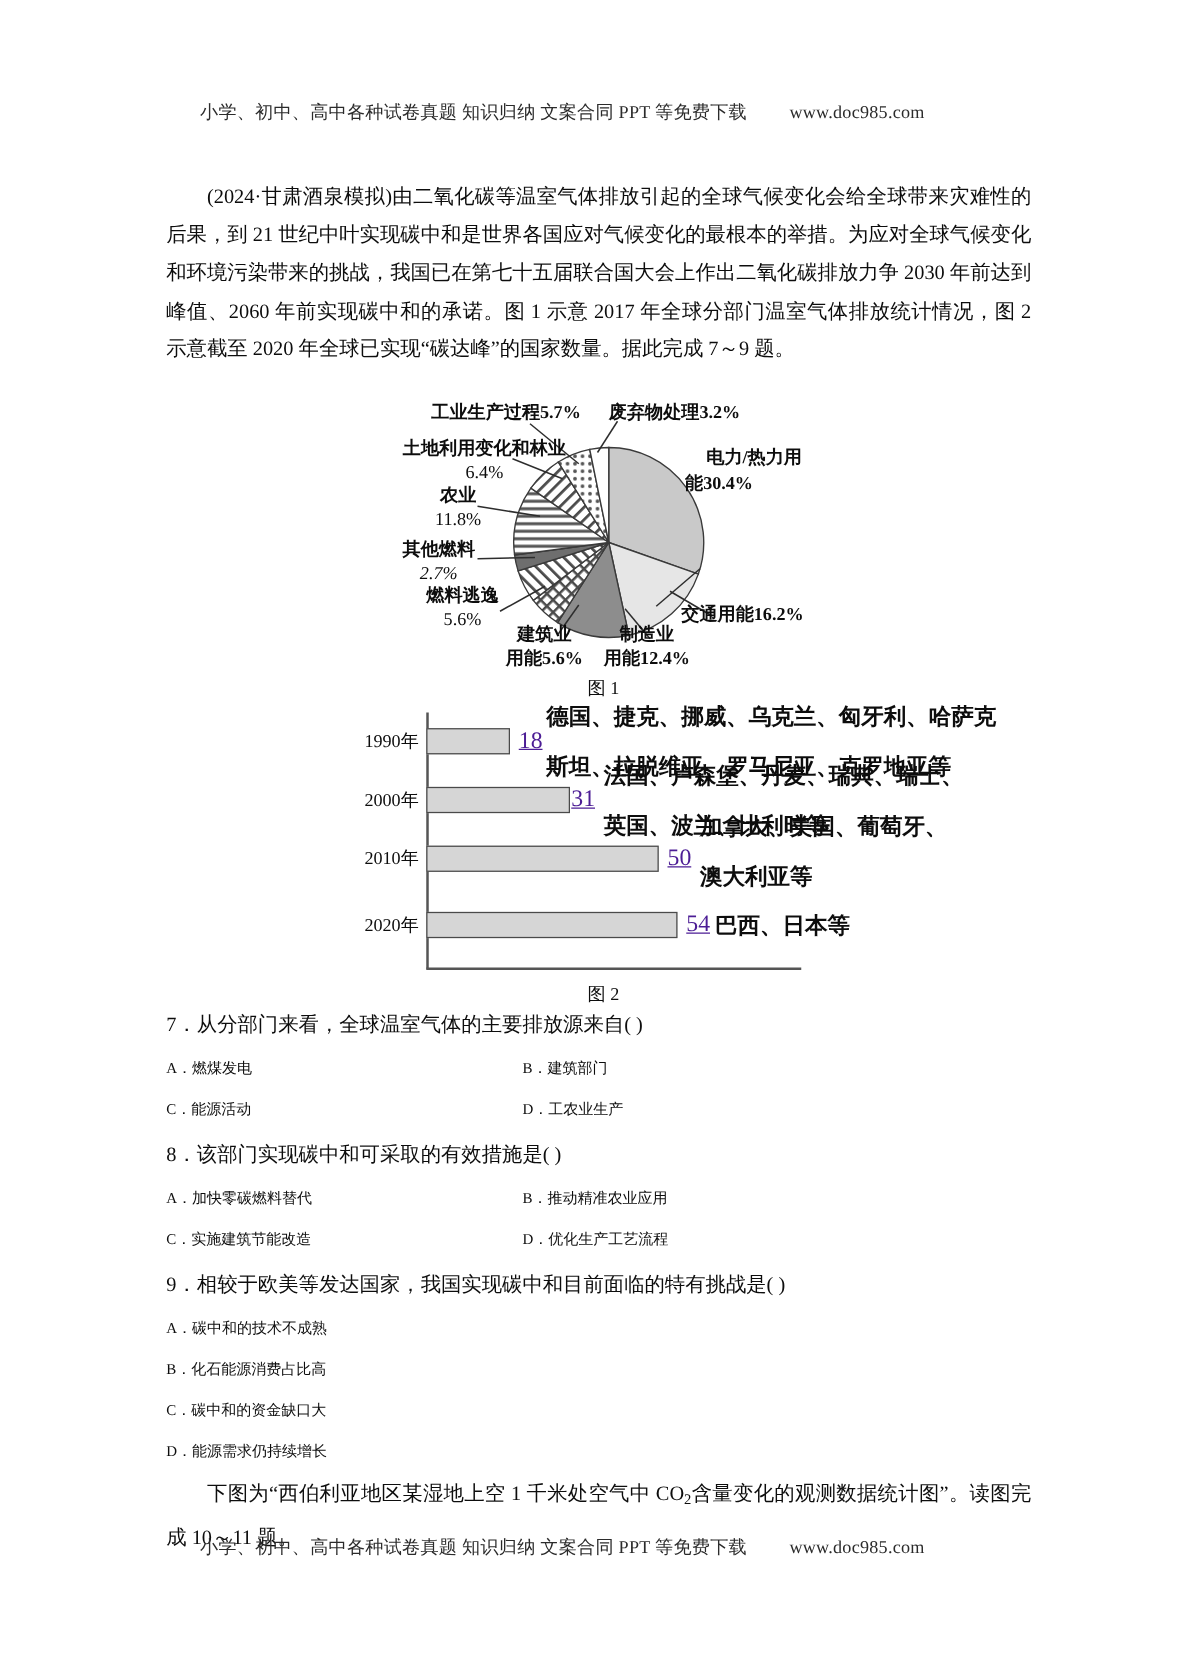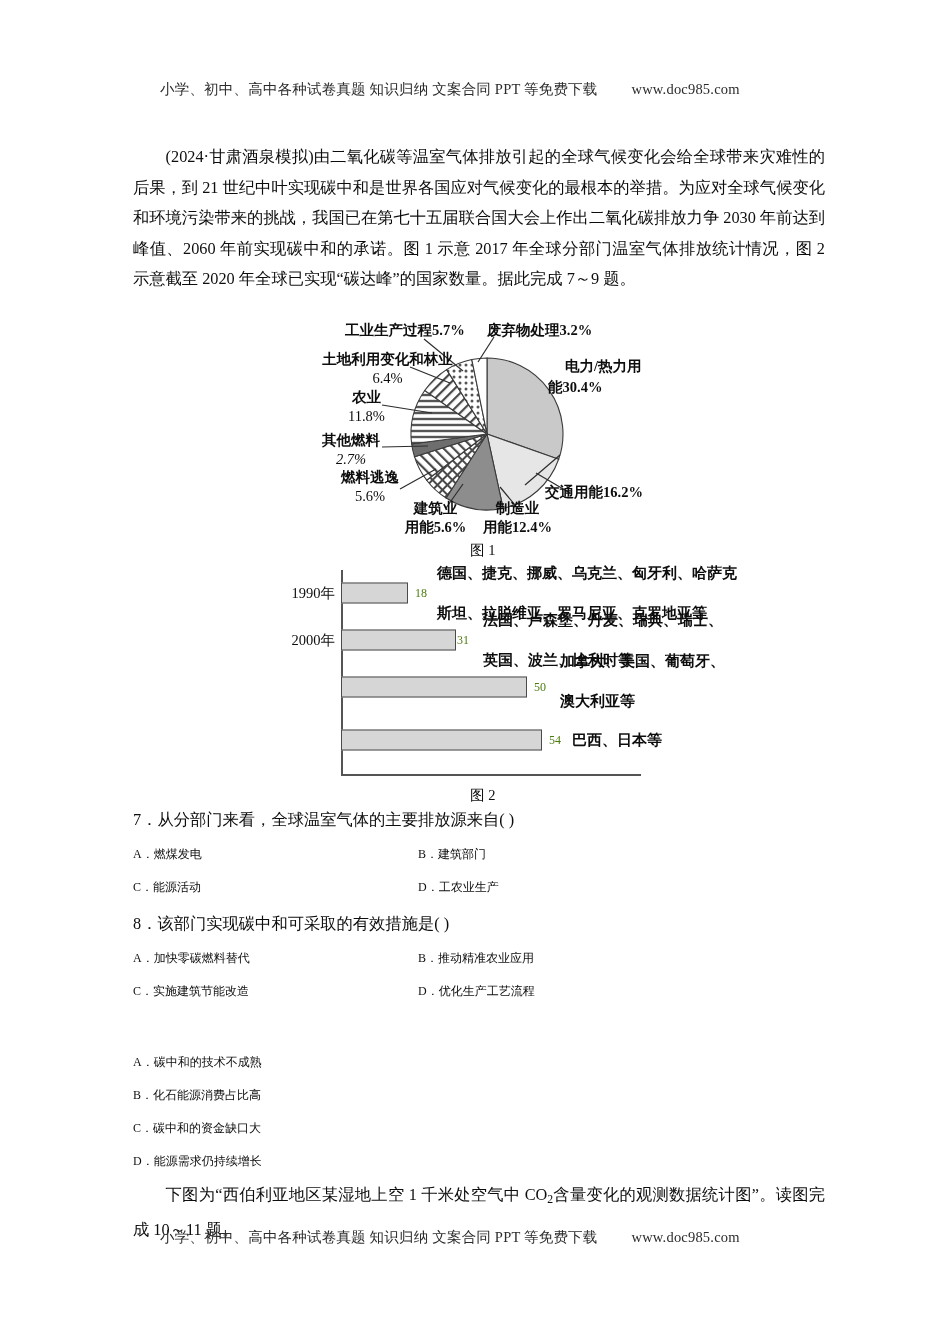--- a/index.html
+++ b/index.html
@@ -69,25 +69,25 @@
   }
   .bar-rect{
     position:absolute;top:50%;transform:translateY(-50%);
     height:21px;
     background:#d6d6d6;
     border:1.4px solid #4a4a4a;
     box-sizing:border-box;
   }
   .bar-val{
     position:absolute;top:50%;transform:translateY(-50%);
-    font-size:12px;color:#4d7c0f;white-space:nowrap;
+    font-size:19px;color:#4c1d95;white-space:nowrap;text-decoration:underline;
   }
   .bar-note{
     position:absolute;top:50%;transform:translateY(-50%);
-    font-size:15px;line-height:20px;color:#0d0d0d;
+    font-size:18px;line-height:20px;color:#0d0d0d;
     font-weight:bold;
     white-space:pre-line;
   }
   .axis-v{position:absolute;background:#555;width:1.6px;}
   .axis-h{position:absolute;background:#555;height:1.6px;}
 
   
   .q{
     position:absolute;
     left:133px;width:700px;
@@ -224,27 +224,33 @@
     <div class="bar-row" style="top:55px;width:341px;height:40px;">
       <div class="bar-year" style="right:6px;">2000年</div>
     </div>
     <div class="bar-rect" style="left:341px;top:75px;width:115px;"></div>
     <div class="bar-val" style="left:457px;top:75px;">31</div>
     <div class="bar-note" style="left:483px;top:75px;">
       <span style="display:block;">法国、卢森堡、丹麦、瑞典、瑞士、</span>
       <span style="display:block;">英国、波兰、比利时等</span>
     </div>
 
+    <div class="bar-row" style="top:102px;width:341px;height:40px;">
+      <div class="bar-year" style="right:6px;">2010年</div>
+    </div>
     <div class="bar-rect" style="left:341px;top:122px;width:186px;"></div>
     <div class="bar-val" style="left:534px;top:122px;">50</div>
     <div class="bar-note" style="left:560px;top:116px;">
       <span style="display:block;">加拿大、美国、葡萄牙、</span>
       <span style="display:block;">澳大利亚等</span>
     </div>
 
+    <div class="bar-row" style="top:155px;width:341px;height:40px;">
+      <div class="bar-year" style="right:6px;">2020年</div>
+    </div>
     <div class="bar-rect" style="left:341px;top:175px;width:201px;"></div>
     <div class="bar-val" style="left:549px;top:175px;">54</div>
     <div class="bar-note" style="left:572px;top:175px;">
       <span style="display:block;">巴西、日本等</span>
     </div>
 
     <div class="fig-cap" style="left:470px;top:221px;">图 2</div>
   </div>
 
   <div class="q" style="top:806px;">7．从分部门来看，全球温室气体的主要排放源来自(        )</div>
@@ -252,20 +258,21 @@
   <div class="opt col2" style="top:840px;">B．建筑部门</div>
   <div class="opt col1" style="top:873px;">C．能源活动</div>
   <div class="opt col2" style="top:873px;">D．工农业生产</div>
 
   <div class="q" style="top:910px;">8．该部门实现碳中和可采取的有效措施是(        )</div>
   <div class="opt col1" style="top:944px;">A．加快零碳燃料替代</div>
   <div class="opt col2" style="top:944px;">B．推动精准农业应用</div>
   <div class="opt col1" style="top:977px;">C．实施建筑节能改造</div>
   <div class="opt col2" style="top:977px;">D．优化生产工艺流程</div>
 
+  <div class="q" style="top:1014px;">9．相较于欧美等发达国家，我国实现碳中和目前面临的特有挑战是(        )</div>
   <div class="opt col1" style="top:1048px;">A．碳中和的技术不成熟</div>
   <div class="opt col1" style="top:1081px;">B．化石能源消费占比高</div>
   <div class="opt col1" style="top:1114px;">C．碳中和的资金缺口大</div>
   <div class="opt col1" style="top:1147px;">D．能源需求仍持续增长</div>
 
   <div class="para" style="top:1180px;text-indent:2em;"><span>下图为“西伯利亚地区某湿地上空 1 千米处空气中 CO</span><span class="sub">2</span><span>含量变化的观测数据统计图”。</span><span>读图完成 10～11 题。</span></div>
 
   <div class="site-line site-bottom">
     <span>小学、初中、高中各种试卷真题 知识归纳 文案合同 PPT 等免费下载</span><span class="url">www.doc985.com</span>
   </div>

